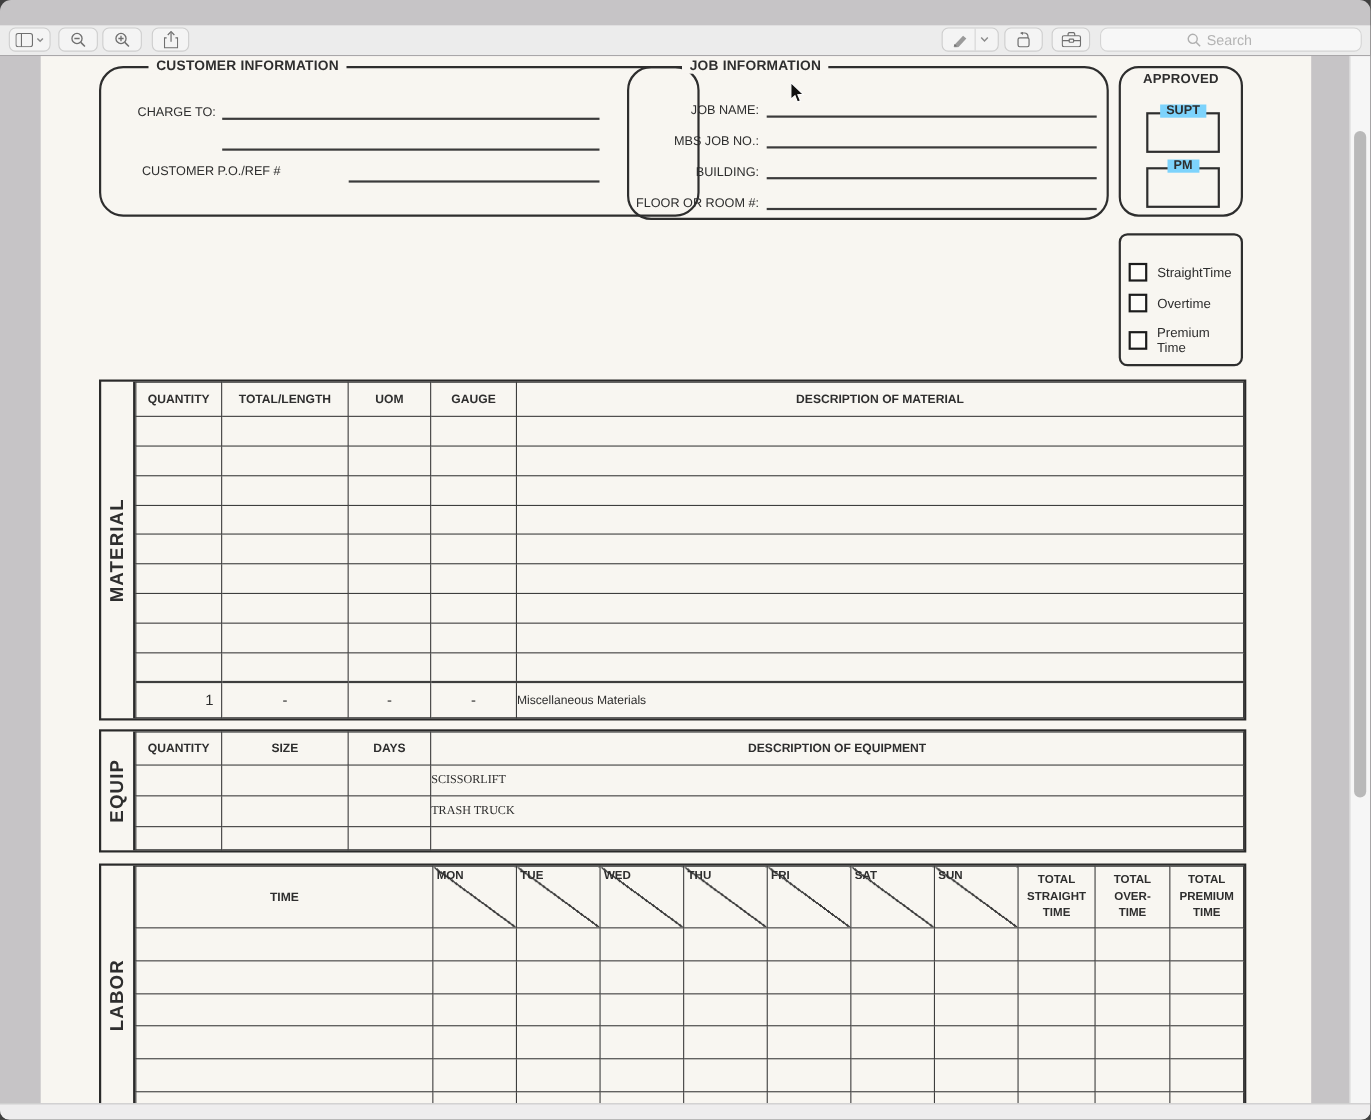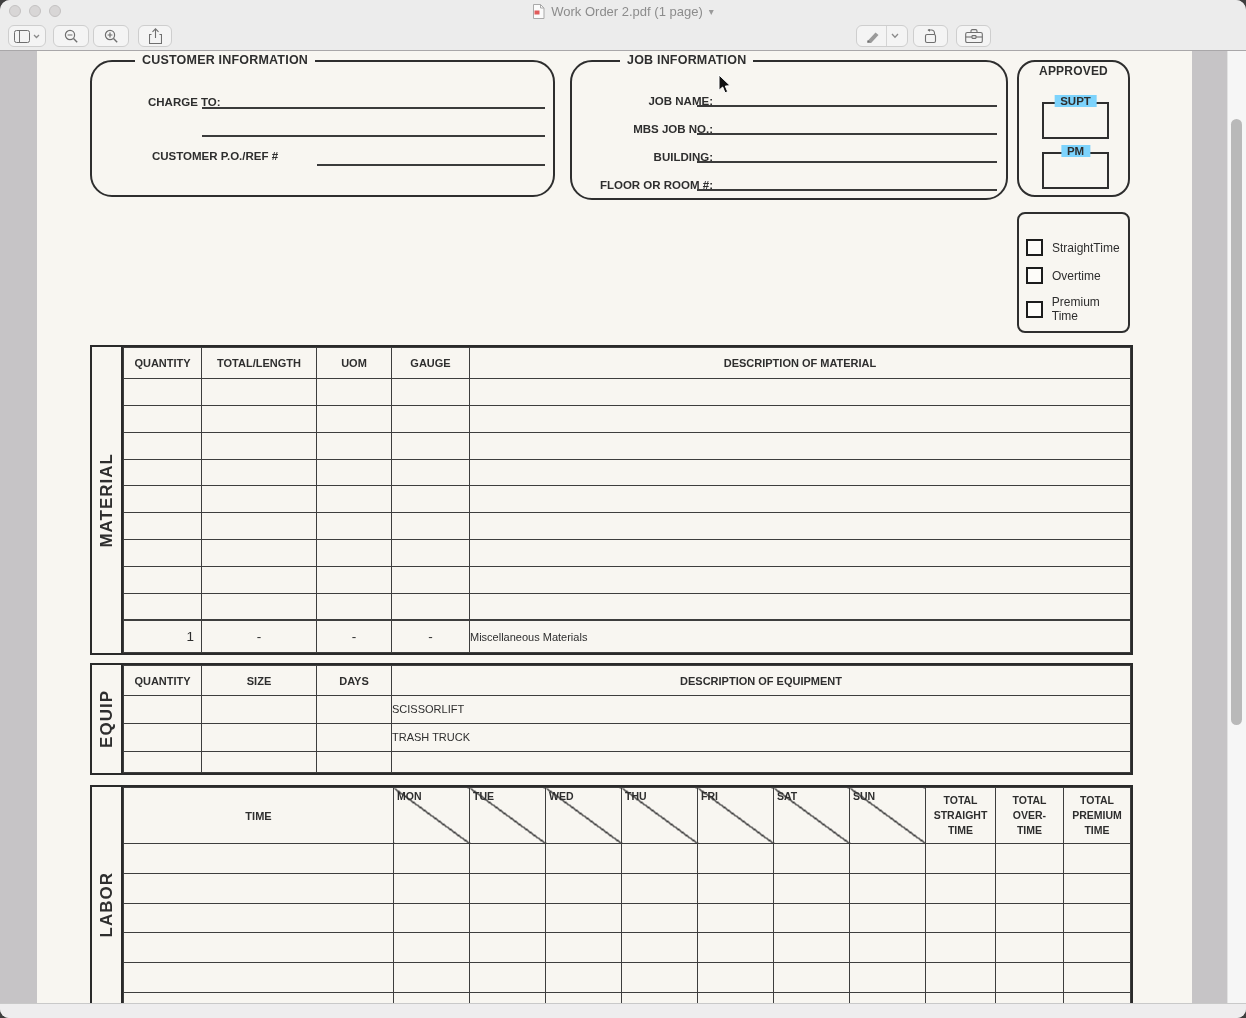--- a/index.html
+++ b/index.html
@@ -27,21 +27,21 @@
 
   .scroll-track { position:absolute; right:0; top:0; width:19px; height:952px; background:#f6f6f6; border-left:1px solid #e2e2e2; }
   .scroll-thumb { position:absolute; right:4px; top:68px; width:11px; height:606px; background:#b9b9b9; border-radius:6px; }
 
   .bottombar { position:absolute; left:0; top:1003px; width:100%; height:15px; background:#eeedee; border-top:1px solid #c9c9c9; }
 
   
   .rbox { position:absolute; border:2px solid #2e2e2e; border-radius:22px; }
   .rbox-title { position:absolute; top:-9px; background:#f8f6f1; padding:0 7px; font-weight:700; font-size:12.5px; letter-spacing:.2px; white-space:nowrap; }
   .fline { position:absolute; border-top:2px solid #3b3b3b; height:0; }
-  .flabel { position:absolute; font-weight:700; font-size:11.5px; white-space:nowrap;margin-left:23px; }
+  .flabel { position:absolute; font-weight:400; font-size:11.5px; white-space:nowrap; }
   .rlabel { text-align:right; }
 
   .sigbox { position:absolute; border:2px solid #2e2e2e; }
   .sigbox span { position:absolute; top:-9px; left:50%; transform:translateX(-50%); background:#7dd3fc; padding:0 6px; font-weight:700; font-size:11.5px; }
 
   .checkrow { position:absolute; display:flex; align-items:center; gap:9px; }
   .checkbox { width:17px; height:17px; border:2px solid #1c1c1c; background:#fdfcf9; }
   .checkrow label { font-size:12px; }
 
   
@@ -53,53 +53,37 @@
   .section th { font-weight:700; text-align:center; }
   .val { font-size:13.5px; font-weight:400; text-align:left; padding-left:5px; }
 
   .material th { height:31px; }
   .material td { height:25px; }
   .material .fill-row td { height:30px; border-top:2px solid #3e3e3e; }
   .material .fill-row .qty { text-align:right; padding-right:7px; font-size:13.5px; }
   .material .fill-row .dash { text-align:center; font-size:13.5px; }
 
   .equip th { height:30px; }
-  .equip td { height:26px; }
+  .equip td { height:26px;font-family:Liberation Serif, serif; }
   .equip tr.short td { height:20px; }
 
   .labor th { height:56px; vertical-align:middle; }
   .labor td { height:27px; }
   .labor .day-h { position:relative; vertical-align:top; text-align:left; padding:2px 0 0 3px; font-size:10.5px;
      background-image:linear-gradient(to right top, transparent calc(50% - 0.8px), #3e3e3e calc(50% - 0.8px), #3e3e3e calc(50% + 0.8px), transparent calc(50% + 0.8px)); }
   .labor .tot-h { white-space:pre-line; line-height:1.45; font-size:10.5px; }
 
   
   .cursor { position:absolute; left:718px; top:74px; z-index:50; }
 </style>
 </head>
 <body>
 
 <div class="window">
 
-  <div class="titlebar">
-    <div class="traffic">
-      <div class="light"></div>
-      <div class="light"></div>
-      <div class="light"></div>
-    </div>
-    <div class="titlewrap">
-      <svg width="13" height="15" viewBox="0 0 13 15">
-          <path d="M1.5.5h7l3.5 3.5v10.5h-10.5z" fill="#fbfbfb" stroke="#a9a9a9"></path>
-          <path d="M8.5.5v3.5h3.5" fill="none" stroke="#a9a9a9"></path>
-          <rect x="2.5" y="6.5" width="5" height="4" fill="#e05a5a"></rect>
-        </svg>
-      <span>Work Order 2.pdf (1 page)</span>
-      <span class="title-chev">▾</span>
-    </div>
-  </div>
 
   <div class="toolbar">
     <div class="tbtn" style="left:8px; width:38px;">
       <svg width="16" height="13" viewBox="0 0 16 13">
           <rect x="0.5" y="0.5" width="15" height="12" rx="2" fill="none" stroke="#6f6f6f"></rect>
           <line x1="5.5" y1="0.5" x2="5.5" y2="12.5" stroke="#6f6f6f"></line>
         </svg>
       <svg width="7" height="5" viewBox="0 0 7 5" style="margin-left:3px;">
           <path d="M1 1l2.5 2.5L6 1" fill="none" stroke="#8a8a8a" stroke-width="1.3"></path>
         </svg>
@@ -146,26 +130,33 @@
     </div>
     <div class="tbtn" style="left:956px; width:35px;">
       <svg width="18" height="14" viewBox="0 0 18 14">
           <rect x="0.7" y="3.5" width="16.6" height="10" rx="1.6" fill="none" stroke="#6f6f6f" stroke-width="1.1"></rect>
           <path d="M6 3.5V2a1.4 1.4 0 0 1 1.4-1.4h3.2A1.4 1.4 0 0 1 12 2v1.5" fill="none" stroke="#6f6f6f" stroke-width="1.1"></path>
           <line x1="0.7" y1="8" x2="7" y2="8" stroke="#6f6f6f" stroke-width="1.1"></line>
           <line x1="11" y1="8" x2="17.3" y2="8" stroke="#6f6f6f" stroke-width="1.1"></line>
           <rect x="7" y="6.6" width="4" height="2.8" rx="0.6" fill="none" stroke="#6f6f6f" stroke-width="1.1"></rect>
         </svg>
     </div>
+    <div class="searchfield">
+      <svg width="13" height="13" viewBox="0 0 13 13">
+          <circle cx="5.3" cy="5.3" r="4.1" fill="none" stroke="#b0b0b0" stroke-width="1.3"></circle>
+          <line x1="8.4" y1="8.4" x2="12" y2="12" stroke="#b0b0b0" stroke-width="1.4"></line>
+        </svg>
+      <input type="text" placeholder="Search" style="">
+    </div>
   </div>
 
   <div class="content">
     <div class="page">
 
-      <div class="rbox" style="left:53px; top:9px; width:465px; height:137px;">
+      <div class="rbox" style="left:53px; top:9px; width:546px; height:137px;">
         <span class="rbox-title" style="left:43px;">CUSTOMER INFORMATION</span>
         <span class="flabel" style="left:33px; top:34px;">CHARGE TO:</span>
         <div class="fline" style="left:110px; top:45px; width:343px;"></div>
         <div class="fline" style="left:110px; top:73px; width:343px;"></div>
         <span class="flabel" style="left:37px; top:88px;">CUSTOMER P.O./REF #</span>
         <div class="fline" style="left:225px; top:102px; width:228px;"></div>
       </div>
 
       <div class="rbox" style="left:533px; top:9px; width:438px; height:140px;">
         <span class="rbox-title" style="left:48px;">JOB INFORMATION</span>

